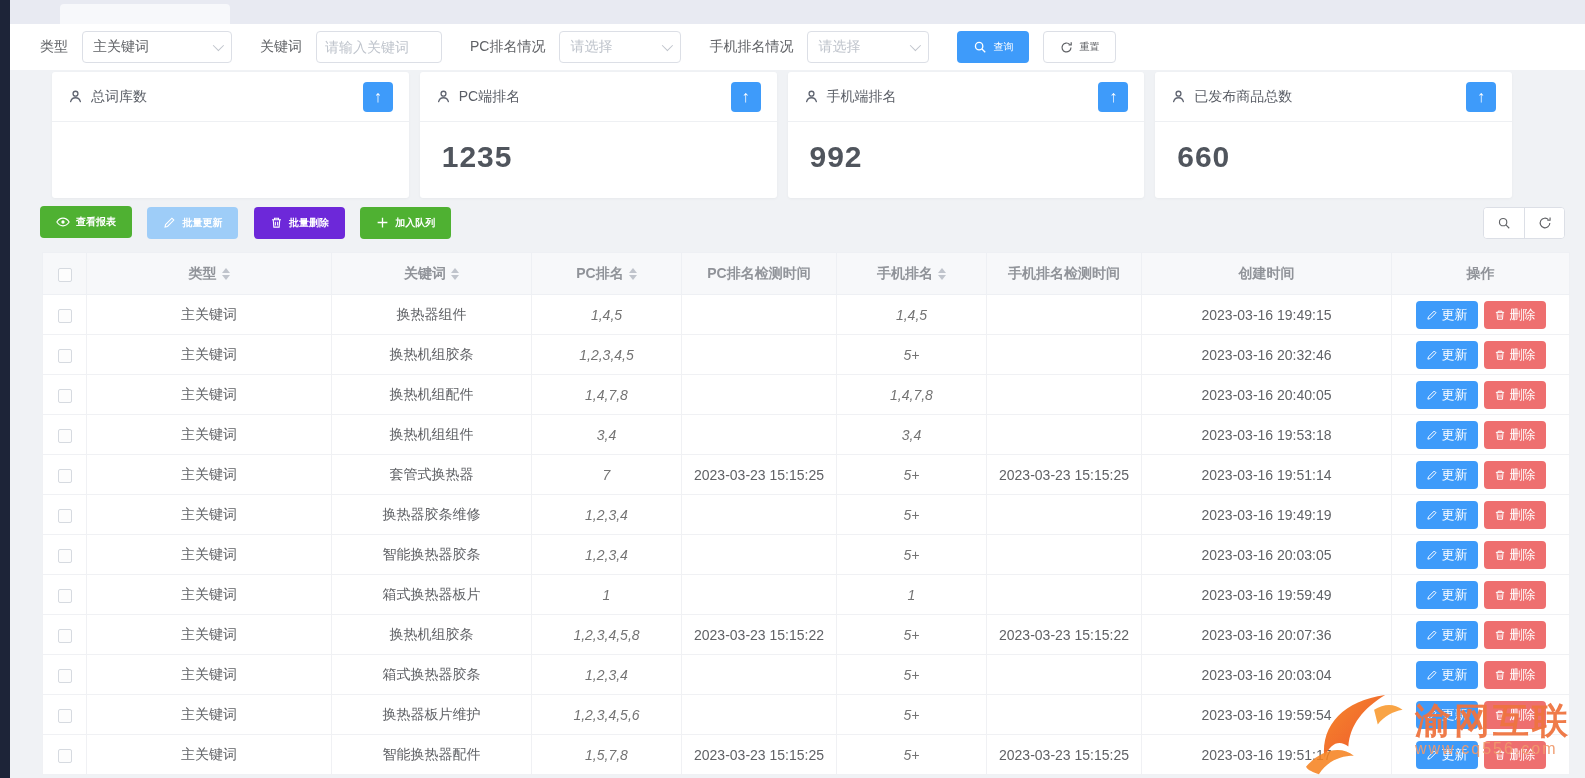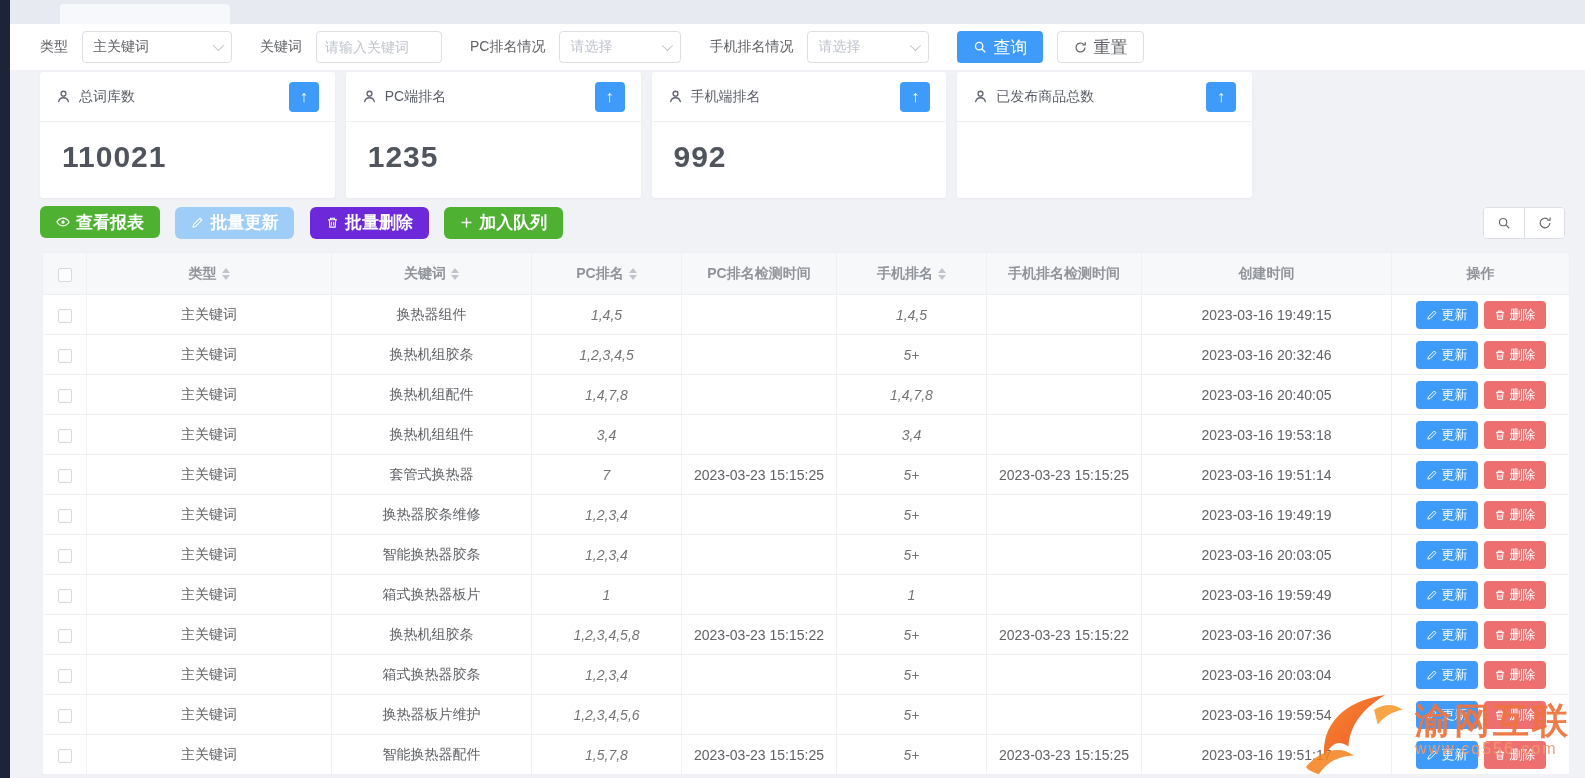--- a/index.html
+++ b/index.html
@@ -18,33 +18,33 @@
     display:flex; align-items:center; justify-content:space-between; padding:0 10px; margin-right:28px; cursor:pointer; }
   .sel.narrow { width:122px; }
   .sel .sel-text { font-size:14px; color:#606266; }
   .sel .sel-text.placeholder { color:#bfc4cc; }
   .chev { width:8px; height:8px; border-right:1.5px solid #c0c4cc; border-bottom:1.5px solid #c0c4cc;
     transform:rotate(45deg) translateY(-2px); }
   .f-input { width:126px; height:32px; border:1px solid #dcdfe6; border-radius:4px; padding:0 8px;
     font-size:14px; color:#606266; margin-right:28px; outline:none; font-family:inherit; }
   .f-input::placeholder { color:#bfc4cc; }
   .btn { display:inline-flex; align-items:center; gap:6px; height:32px; padding:1px 16px; border:none;
-    border-radius:4px; font-size:17px; cursor:pointer; font-family:inherit; white-space:nowrap; }
+    border-radius:4px; font-size:10px; cursor:pointer; font-family:inherit; white-space:nowrap; }
   .btn-primary { background:#3e9bfa; color:#fff; }
   .btn-plain { background:#fff; color:#606266; border:1px solid #dcdfe6; margin-left:14px; }
-  .cards { position:absolute; left:40px; top:72px; width:1212px; display:flex; gap:11px; }
+  .cards { position:absolute; left:52px; top:72px; width:1460px; display:flex; gap:11px; }
   .card { flex:1; background:#fff; height:126px; border-radius:3px; box-shadow:0 1px 3px rgba(0,0,0,0.04); }
   .card-header { height:50px; display:flex; align-items:center; padding:0 16px; border-bottom:1px solid #eef0f3; }
   .card-label { font-size:14px; color:#5a5e66; margin-left:8px; }
   .arrow-btn { margin-left:auto; width:30px; height:30px; background:#3e9bfa; color:#fff; border:none;
     border-radius:4px; font-size:16px; cursor:pointer; line-height:30px; }
   .card-body { padding:18px 22px; }
   .card-value { font-size:30px; font-weight:bold; color:#50555d; letter-spacing:1px; }
   .toolbar { position:absolute; left:40px; top:206px; width:1525px; height:32px; }
-  .toolbar .btn { margin-right:11px; color:#fff; font-weight:bold;border-radius:6px; }
+  .toolbar .btn { margin-right:11px; color:#fff; font-weight:bold; }
   .btn-green { background:#4fb132; }
   .btn-dis-blue { background:#9ecdf8; cursor:not-allowed; }
   .btn-dis-red { background:#6d28d9; cursor:not-allowed; }
   .mini-group { position:absolute; right:0; top:1px; display:flex; border:1px solid #dcdfe6; border-radius:4px;
     overflow:hidden; background:#fff; }
   .mini-btn { width:40px; height:30px; background:#fff; border:none; cursor:pointer; color:#606266;
     display:flex; align-items:center; justify-content:center; }
   .mini-btn + .mini-btn { border-left:1px solid #dcdfe6; }
   .table-panel { position:absolute; left:42px; top:252px; width:1527px; background:#fff; }
   table { width:100%; border-collapse:collapse; table-layout:fixed; font-size:14px; }
@@ -123,21 +123,20 @@
     <div class="card-header">
       <span class="icon">
           <svg viewBox="0 0 16 16" width="15" height="15">
             <circle cx="8" cy="5" r="2.6" fill="none" stroke="#5f6470" stroke-width="1.4"></circle>
             <path d="M2.8 13.5c.8-3 2.8-4.2 5.2-4.2s4.4 1.2 5.2 4.2" fill="none" stroke="#5f6470" stroke-width="1.4" stroke-linecap="round"></path>
           </svg>
         </span>
       <span class="card-label">总词库数</span>
       <button class="arrow-btn">↑</button>
     </div>
-    <div class="card-body"><span class="card-value">110021</span></div>
   </div>
   <div class="card">
     <div class="card-header">
       <span class="icon">
           <svg viewBox="0 0 16 16" width="15" height="15">
             <circle cx="8" cy="5" r="2.6" fill="none" stroke="#5f6470" stroke-width="1.4"></circle>
             <path d="M2.8 13.5c.8-3 2.8-4.2 5.2-4.2s4.4 1.2 5.2 4.2" fill="none" stroke="#5f6470" stroke-width="1.4" stroke-linecap="round"></path>
           </svg>
         </span>
       <span class="card-label">PC端排名</span>
@@ -162,20 +161,21 @@
     <div class="card-header">
       <span class="icon">
           <svg viewBox="0 0 16 16" width="15" height="15">
             <circle cx="8" cy="5" r="2.6" fill="none" stroke="#5f6470" stroke-width="1.4"></circle>
             <path d="M2.8 13.5c.8-3 2.8-4.2 5.2-4.2s4.4 1.2 5.2 4.2" fill="none" stroke="#5f6470" stroke-width="1.4" stroke-linecap="round"></path>
           </svg>
         </span>
       <span class="card-label">已发布商品总数</span>
       <button class="arrow-btn">↑</button>
     </div>
+    <div class="card-body"><span class="card-value">660</span></div>
   </div>
 </div>
 
 <div class="toolbar">
   <button class="btn btn-green">
     <span class="icon">
         <svg viewBox="0 0 16 16" width="14" height="14">
           <path d="M1 8s2.7-4.4 7-4.4S15 8 15 8s-2.7 4.4-7 4.4S1 8 1 8z" fill="none" stroke="#fff" stroke-width="1.3"></path>
           <circle cx="8" cy="8" r="1.9" fill="#fff"></circle>
         </svg>

